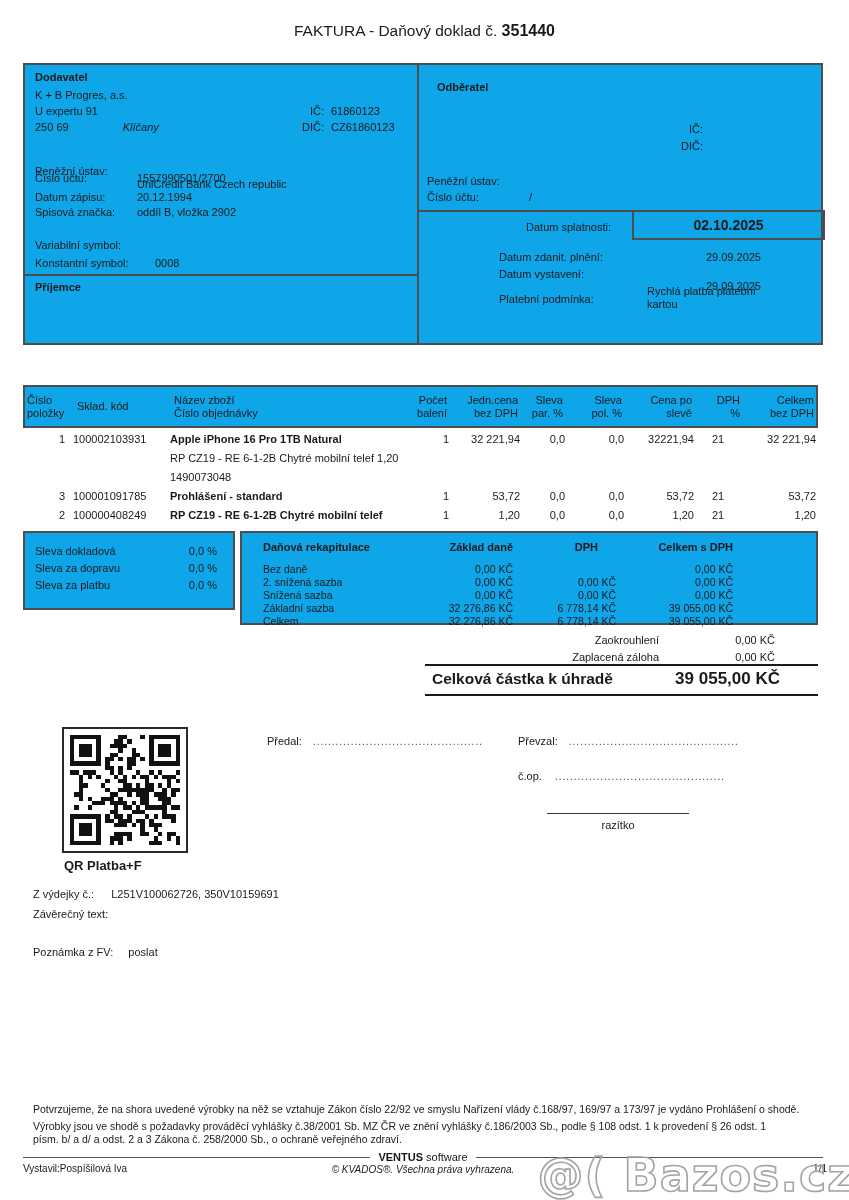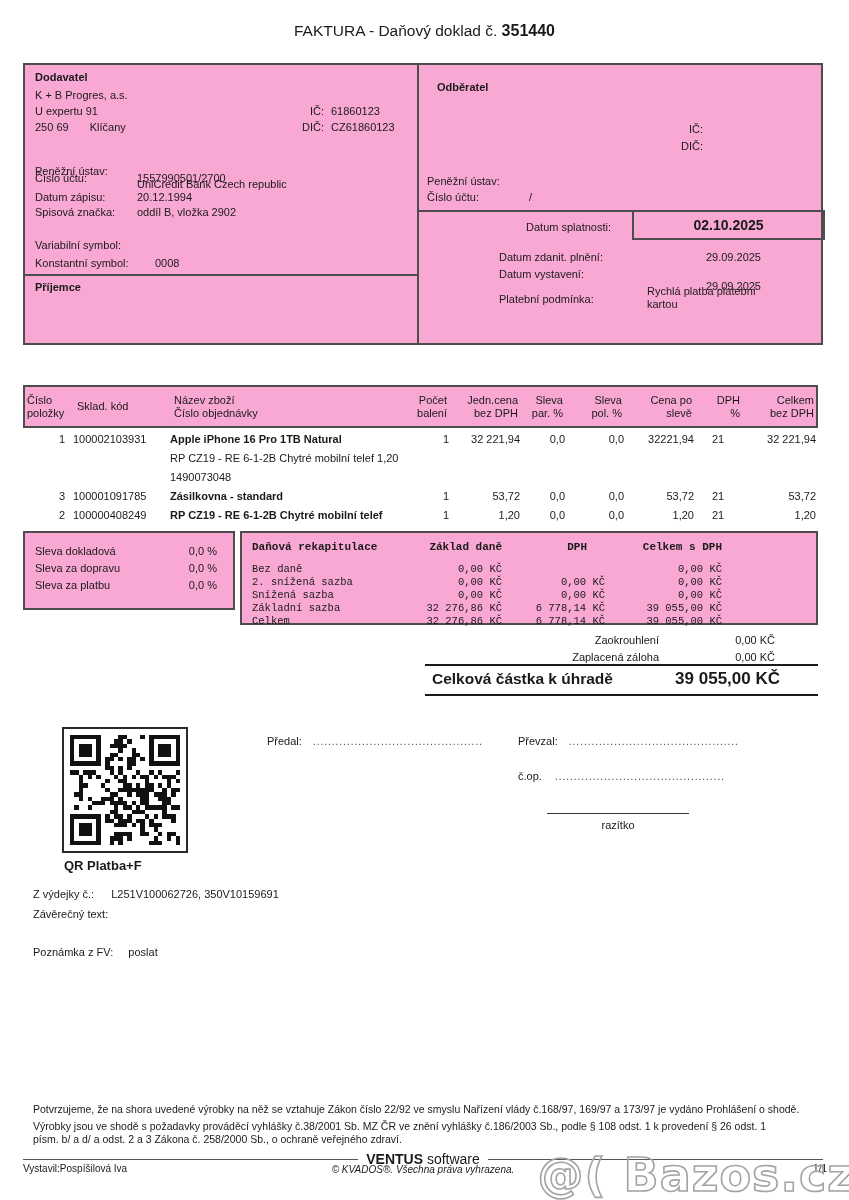--- a/index.html
+++ b/index.html
@@ -3,21 +3,21 @@
 <meta charset="utf-8">
 <style>
   html,body{margin:0;padding:0;background:#fff;}
   .page{position:relative;width:849px;height:1200px;background:#fff;overflow:hidden;
         font-family:"Liberation Sans",sans-serif;color:#1a1a1a;font-size:11px;}
   .abs{position:absolute;}
   .b{font-weight:700;}
   .r{text-align:right;}
   .c{text-align:center;}
   .pre{white-space:pre-line;}
-  .box{position:absolute;border:2px solid #4d4d4d;box-sizing:border-box;background:#f9a8d4;}
+  .box{position:absolute;border:2px solid #4d4d4d;box-sizing:border-box;background:#0ea5e9;}
   .kv{display:flex;align-items:center;}
   .kv .k{width:92px;flex:none;}
   .kv2 .k{width:112px;flex:none;}
   
   .trow{display:flex;align-items:flex-start;line-height:19px;}
   .thead{display:flex;align-items:center;height:100%;line-height:13px;font-size:11px;}
   .c-num{width:42px;flex:none;text-align:right;}
   .c-code{width:97px;flex:none;padding-left:8px;box-sizing:border-box;}
   .c-name{flex:1;padding-left:8px;box-sizing:border-box;}
   .c-qty{width:40px;flex:none;text-align:right;}
@@ -55,21 +55,21 @@
     <div class="abs" style="left:0;top:0;width:392px;height:278px;border-right:2px solid #4d4d4d;">
       <div class="abs b" style="left:10px;top:6px;">Dodavatel</div>
       <div class="abs" style="left:10px;top:24px;">K + B Progres, a.s.</div>
       <div class="abs" style="left:10px;top:40px;">U expertu 91</div>
       <div class="abs kv" style="left:263px;top:40px;">
         <span class="r" style="width:36px;">IČ:</span>
         <span style="margin-left:7px;">61860123</span>
       </div>
       <div class="abs" style="left:10px;top:56px;">
         <span>250 69</span>
-        <span style="margin-left:18px;">Klíčany</span>
+        <span style="margin-left:51px;font-style:italic;">Klíčany</span>
       </div>
       <div class="abs kv" style="left:253px;top:56px;">
         <span class="r" style="width:46px;">DIČ:</span>
         <span style="margin-left:7px;">CZ61860123</span>
       </div>
       <div class="abs kv" style="left:10px;top:87px;">
         <span class="k">Peněžní ústav:</span>
         <span style="margin-left:10px;margin-top:26px;">UniCredit Bank Czech republic</span>
       </div>
       <div class="abs kv" style="left:10px;top:107px;">
@@ -169,21 +169,21 @@
       <div class="c-unit">32 221,94</div>
       <div class="c-s1">0,0</div>
       <div class="c-s2">0,0</div>
       <div class="c-cena">32221,94</div>
       <div class="c-dph-v">21</div>
       <div class="c-tot">32 221,94</div>
     </div>
     <div class="trow">
       <div class="c-num">3</div>
       <div class="c-code">100001091785</div>
-      <div class="c-name b">Zásilkovna - standard</div>
+      <div class="c-name b">Prohlášení - standard</div>
       <div class="c-qty">1</div>
       <div class="c-unit">53,72</div>
       <div class="c-s1">0,0</div>
       <div class="c-s2">0,0</div>
       <div class="c-cena">53,72</div>
       <div class="c-dph-v">21</div>
       <div class="c-tot">53,72</div>
     </div>
     <div class="trow">
       <div class="c-num">2</div>
@@ -207,21 +207,21 @@
     <div style="display:flex;line-height:17px;">
       <span style="flex:1;">Sleva za dopravu</span>
       <span class="r">0,0 %</span>
     </div>
     <div style="display:flex;line-height:17px;">
       <span style="flex:1;">Sleva za platbu</span>
       <span class="r">0,0 %</span>
     </div>
   </div>
 
-  <div class="box" style="left:240px;top:531px;width:578px;height:94px;padding:8px 0 0 10px;font-family:Liberation Mono, monospace;">
+  <div class="box" style="left:240px;top:531px;width:578px;height:94px;padding:8px 0 0 21px;">
     <div class="vrow" style="font-size:11px;margin-bottom:9px;">
       <span class="v-label b">Daňová rekapitulace</span>
       <span class="v-base b">Základ daně</span>
       <span class="v-vat b" style="padding-right:18px;">DPH</span>
       <span class="v-tot b">Celkem s DPH</span>
     </div>
     <div class="vrow">
       <span class="v-label">Bez daně</span>
       <span class="v-base">0,00 KČ</span>
       <span class="v-vat"></span>
@@ -496,21 +496,21 @@
   </div>
   <div class="abs" style="left:33px;top:908px;">Závěrečný text:</div>
   <div class="abs" style="left:33px;top:946px;">
     <span>Poznámka z FV:</span>
     <span style="margin-left:12px;">poslat</span>
   </div>
 
   <div class="abs" style="left:33px;top:1103px;width:792px;font-size:10.5px;line-height:12.5px;">Potvrzujeme, že na shora uvedené výrobky na něž se vztahuje Zákon číslo 22/92 ve smyslu Nařízení vlády č.168/97, 169/97 a 173/97 je vydáno Prohlášení o shodě.</div>
   <div class="abs" style="left:33px;top:1120px;width:760px;font-size:10.5px;line-height:12.5px;">Výrobky jsou ve shodě s požadavky prováděcí vyhlášky č.38/2001 Sb. MZ ČR ve znění vyhlášky č.186/2003 Sb., podle § 108 odst. 1 k provedení § 26 odst. 1 písm. b/ a d/ a odst. 2 a 3 Zákona č. 258/2000 Sb., o ochraně veřejného zdraví.</div>
 
-  <div class="abs" style="left:23px;top:1151px;width:800px;display:flex;align-items:center;font-size:14px;">
+  <div class="abs" style="left:23px;top:1151px;width:800px;display:flex;align-items:center;font-size:11px;">
     <span class="wline"></span>
     <span style="white-space:nowrap;padding:0 8px;">
       <span class="b">VENTUS</span>
       <span>software</span>
     </span>
     <span class="wline"></span>
   </div>
   <div class="abs" style="left:23px;top:1163px;font-size:10px;">Vystavil:Pospíšilová Iva</div>
   <div class="abs c" style="left:23px;top:1164px;width:800px;font-size:10px;font-style:italic;">© KVADOS®. Všechna práva vyhrazena.</div>
   <div class="abs r" style="right:22px;top:1163px;font-size:10px;">1/1</div>

